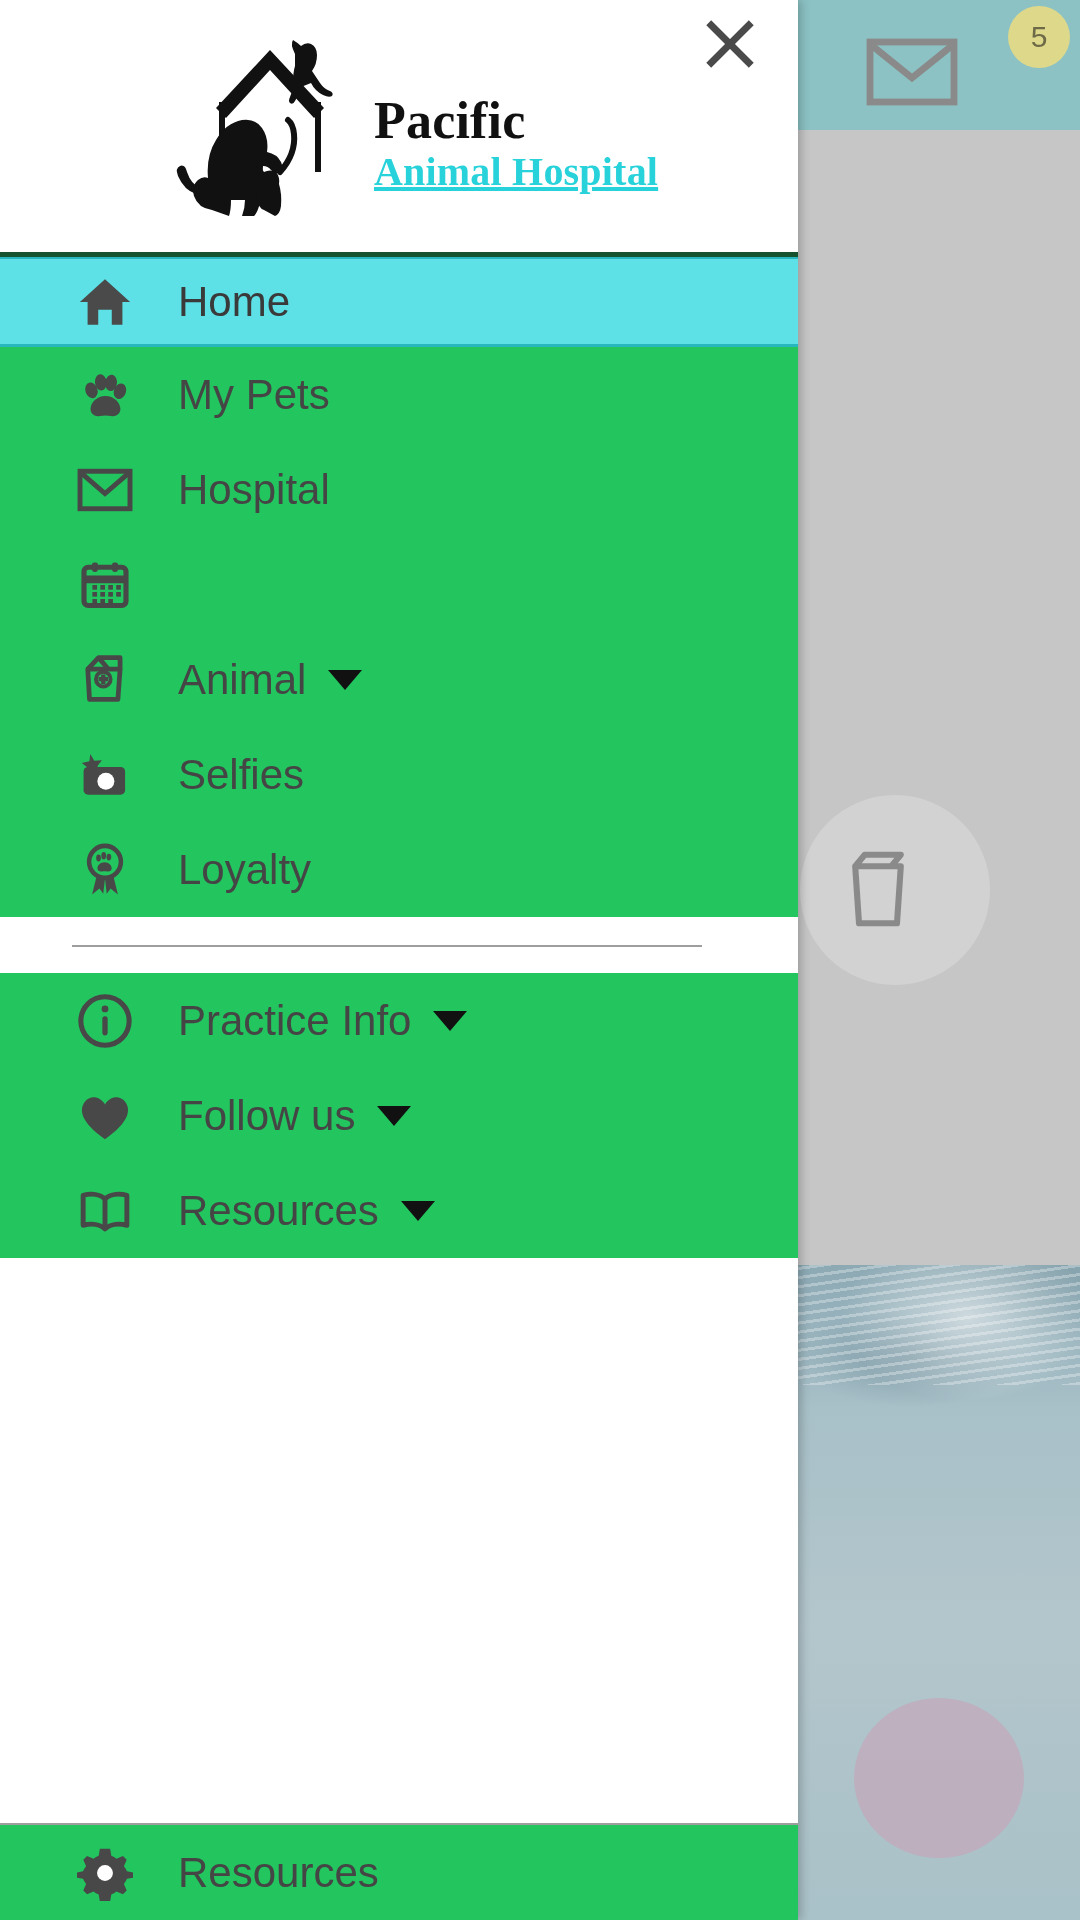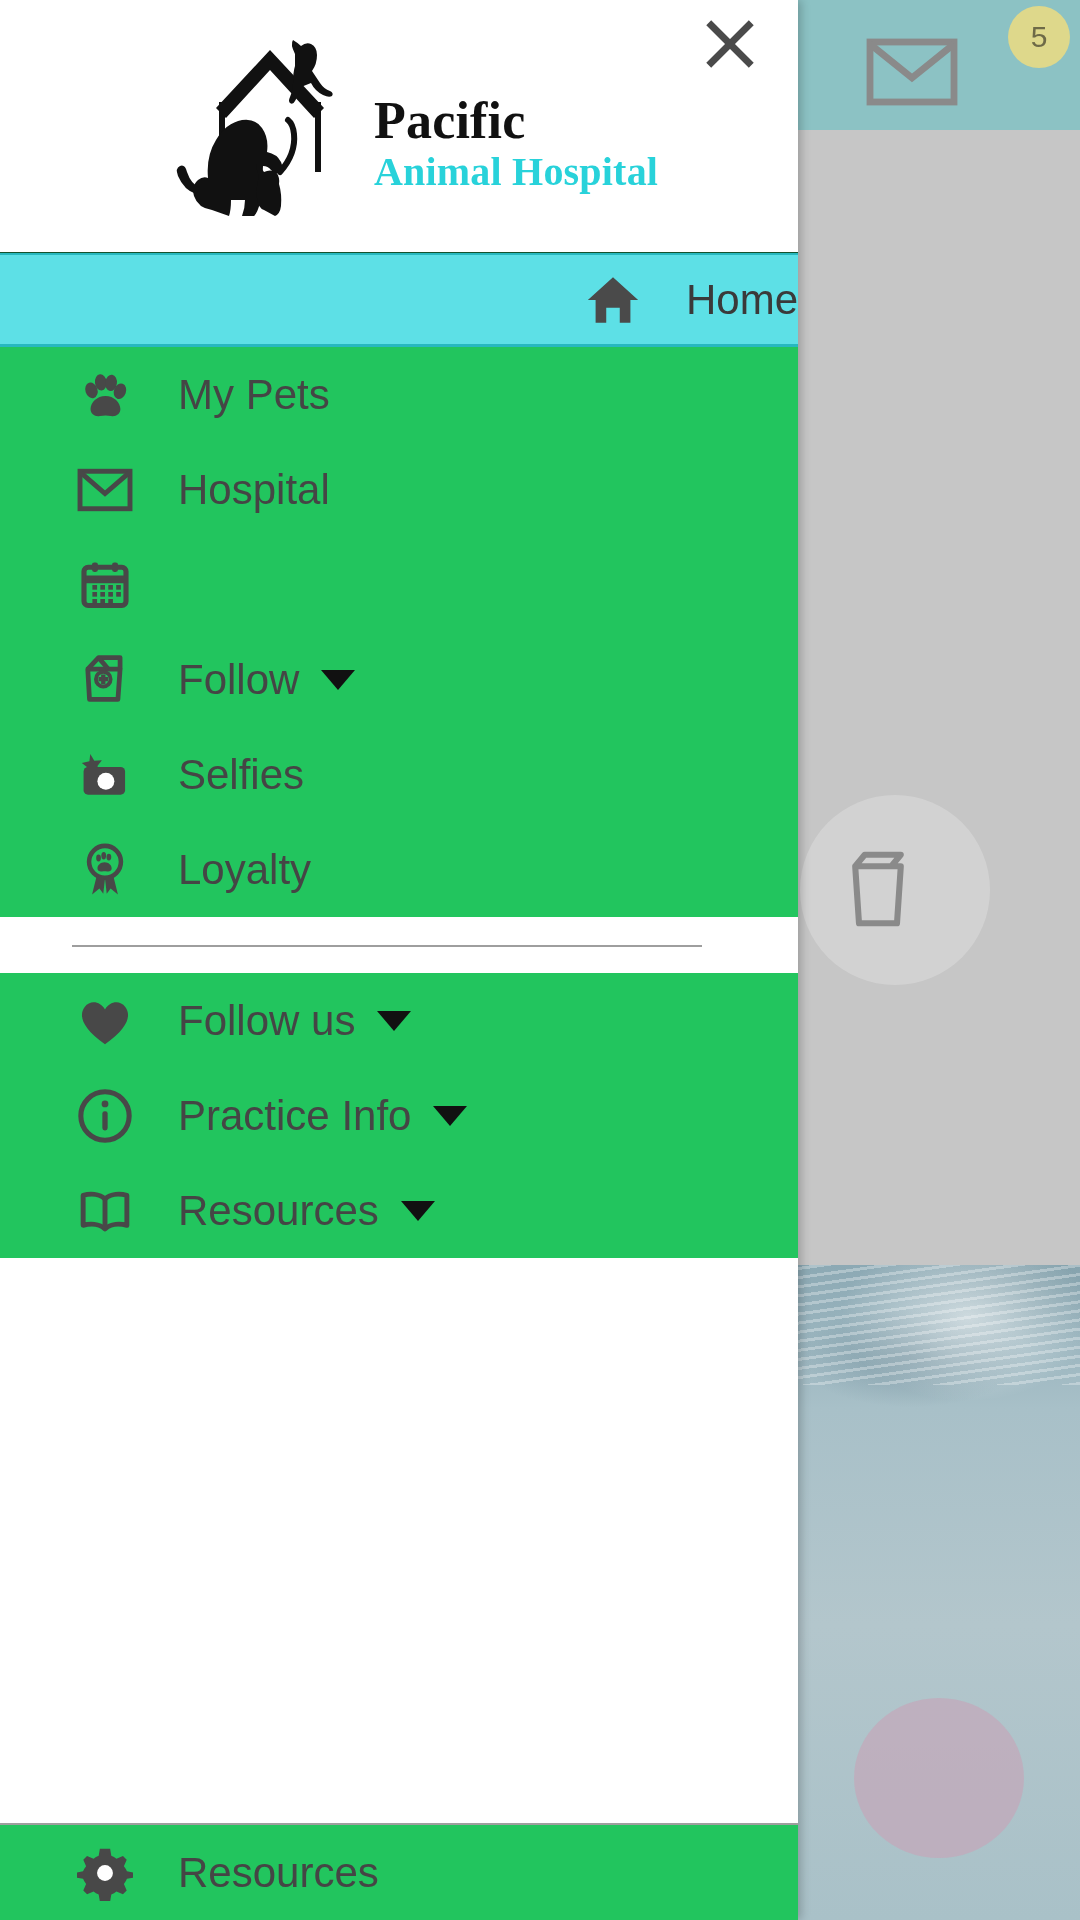--- a/index.html
+++ b/index.html
@@ -93,20 +93,21 @@
   .logo-text { padding-top:42px; }
   .logo-line1 {
     font-family:"Liberation Serif", serif;
     font-size:52px; font-weight:bold; color:#111; line-height:1.02;
     letter-spacing:.2px;
   }
   .logo-line2 {
     font-family:"Liberation Serif", serif;
     font-size:40px; font-weight:bold; color:#28d2da; line-height:1.25;
     letter-spacing:.2px;
+    text-decoration:underline;
   }
 
   .close-btn {
     position:absolute; right:36px; top:12px;
     width:64px; height:64px;
     display:flex; align-items:center; justify-content:center;
     cursor:pointer;
   }
 
   .nav { flex:1 1 auto; overflow:hidden; }
@@ -115,22 +116,21 @@
     position:relative;
     display:flex; align-items:center;
     height:95px;
     padding-left:74px;
     cursor:pointer;
     background:#22c55e;
   }
   .nav-item.active {
     background:#5de0e6;
     box-shadow:0 2px 0 0 #27b8bf inset, 0 -3px 0 0 #27b8bf inset;
-    border-top:1px solid #14532d;
-    justify-content:flex-end;
+    border-top:5px solid #14532d;
   }
   .nav-icon {
     width:62px; height:62px; flex:0 0 auto;
     display:flex; align-items:center; justify-content:center;
     color:#484848;
   }
   .nav-label {
     margin-left:42px;
     font-size:42px;
     color:#454545;
@@ -289,21 +289,21 @@
       <div class="nav-item">
         <span class="nav-icon">
           <svg width="56" height="56" viewBox="0 0 24 26">
             <path d="M4 8 L4.8 22 L18 22 L19 8 Z" fill="none" stroke="#484848" stroke-width="2.2" stroke-linejoin="round"></path>
             <path d="M4 8 L9 2.6 L19 2.6 L19 8" fill="none" stroke="#484848" stroke-width="2.2" stroke-linejoin="round"></path>
             <path d="M9 2.6 L13.6 8" fill="none" stroke="#484848" stroke-width="2.2"></path>
             <path d="M9 12.6 h4.4 M11.2 10.4 v4.4" stroke="#484848" stroke-width="2"></path>
             <circle cx="11.2" cy="12.6" r="3.4" fill="none" stroke="#484848" stroke-width="1.8"></circle>
           </svg>
         </span>
-        <span class="nav-label">Follow</span>
+        <span class="nav-label">Animal</span>
         <span class="caret"></span>
       </div>
 
       <div class="nav-item">
         <span class="nav-icon">
           <svg width="58" height="58" viewBox="0 0 26 22">
             <path d="M6.4 1.6 L8.2 4.6 L11.6 4.4 L9.6 7 L11 10.2 L7.8 9 L5 11 L5.2 7.6 L2.6 5.6 L6 4.8 Z" fill="#484848"></path>
             <rect x="3.4" y="7.4" width="18.6" height="12.4" rx="2" fill="#484848"></rect>
             <circle cx="13.4" cy="13.8" r="3.8" fill="#ffffff"></circle>
           </svg>
@@ -325,42 +325,42 @@
             <path d="M15.8 15.6 L18 24.4 L14.6 21.6 L12.8 24 L12 17" fill="#484848"></path>
           </svg>
         </span>
         <span class="nav-label">Loyalty</span>
       </div>
 
       <div class="divider"></div>
 
       <div class="nav-item">
         <span class="nav-icon">
-          <svg width="58" height="58" viewBox="0 0 24 22">
-            <path d="M12 20.6 C 2 13.6 1.2 8.4 3.6 5.2 C 6 2 10.2 3 12 6.2 C 13.8 3 18 2 20.4 5.2 C 22.8 8.4 22 13.6 12 20.6 Z" fill="#484848"></path>
-          </svg>
-        </span>
-        <span class="nav-label">Follow us</span>
-        <span class="caret"></span>
-      </div>
-
-      <div class="nav-item">
-        <span class="nav-icon">
           <svg width="58" height="58" viewBox="0 0 24 24">
             <circle cx="12" cy="12" r="10" fill="none" stroke="#484848" stroke-width="2.1"></circle>
             <circle cx="12" cy="7" r="1.4" fill="#484848"></circle>
             <rect x="10.9" y="10" width="2.2" height="8" rx="1" fill="#484848"></rect>
           </svg>
         </span>
         <span class="nav-label">Practice Info</span>
         <span class="caret"></span>
       </div>
 
       <div class="nav-item">
         <span class="nav-icon">
+          <svg width="58" height="58" viewBox="0 0 24 22">
+            <path d="M12 20.6 C 2 13.6 1.2 8.4 3.6 5.2 C 6 2 10.2 3 12 6.2 C 13.8 3 18 2 20.4 5.2 C 22.8 8.4 22 13.6 12 20.6 Z" fill="#484848"></path>
+          </svg>
+        </span>
+        <span class="nav-label">Follow us</span>
+        <span class="caret"></span>
+      </div>
+
+      <div class="nav-item">
+        <span class="nav-icon">
           <svg width="58" height="58" viewBox="0 0 26 20">
             <path d="M13 4.6 C10.4 2.2 6.2 2.2 3.2 3 L3.2 16.4 C6.2 15.6 10.4 15.6 13 18 C15.6 15.6 19.8 15.6 22.8 16.4 L22.8 3 C19.8 2.2 15.6 2.2 13 4.6 Z" fill="none" stroke="#484848" stroke-width="2.2" stroke-linejoin="round"></path>
             <path d="M13 4.6 L13 18" stroke="#484848" stroke-width="2.2"></path>
           </svg>
         </span>
         <span class="nav-label">Resources</span>
         <span class="caret"></span>
       </div>
 
       <div class="spacer"></div>

